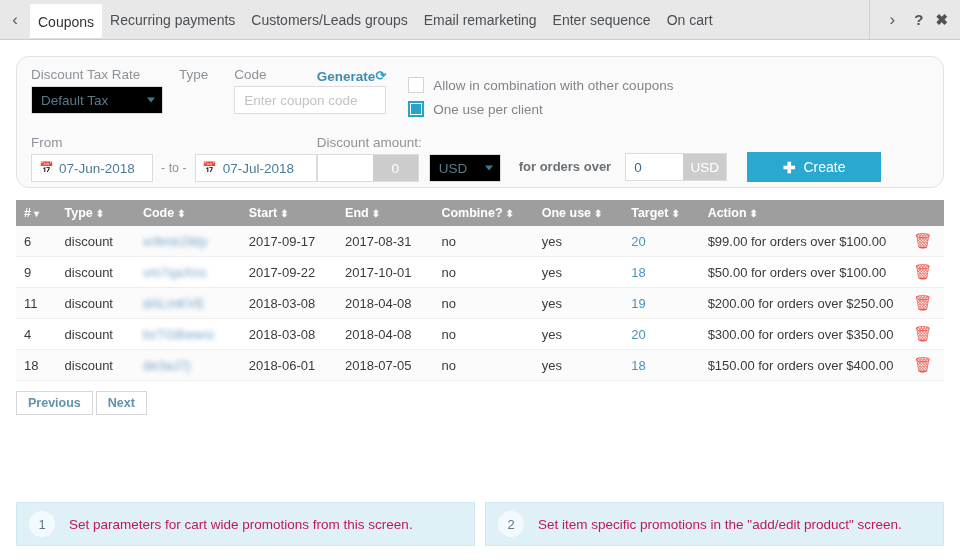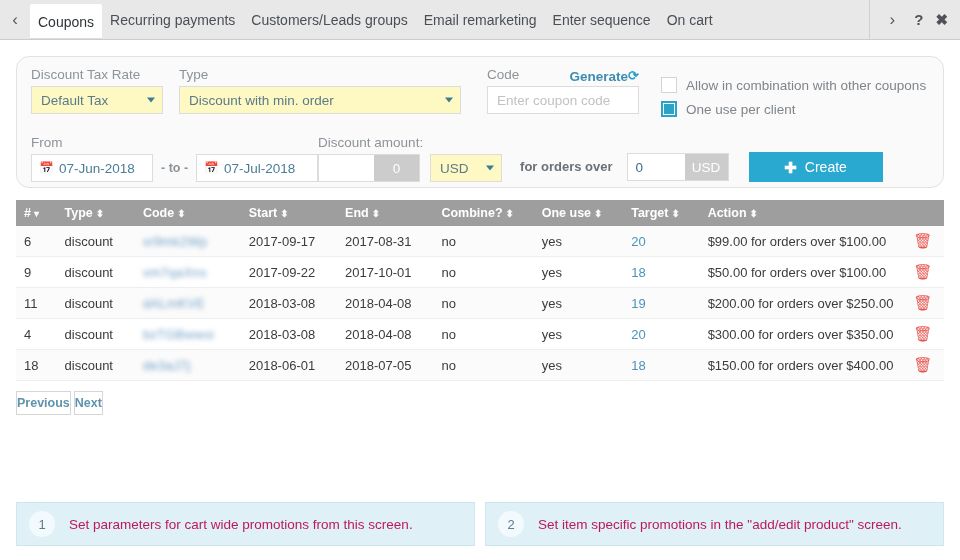--- a/index.html
+++ b/index.html
@@ -101,21 +101,21 @@
     align-items: flex-start;
   }
   .row2 {
     display: flex;
     align-items: flex-start;
     margin-top: 10px;
   }
 
   .select-box {
     position: relative;
-    background: #fef9c3;
+    background: #000000;
     border: 1px solid #dcdcdc;
     height: 28px;
     box-sizing: border-box;
     display: flex;
     align-items: center;
     padding: 0 22px 0 9px;
     color: #5a7a8c;
     font-size: 13.5px;
     cursor: pointer;
     white-space: nowrap;
@@ -198,21 +198,21 @@
     box-sizing: border-box;
     display: flex;
     align-items: center;
     padding: 0 7px;
     color: #4a7d96;
     font-size: 13.5px;
     cursor: pointer;
     gap: 5px;
   }
   .cal-ico { font-size: 12px; color: #7d8e99; line-height: 1; }
-  .to-sep { color: #8d9399; font-size: 12.5px; padding: 0 8px; line-height: 28px; font-weight: bold; }
+  .to-sep { color: #8d9399; font-size: 12.5px; padding: 0 8px; line-height: 28px; }
 
   .amt-group { display: flex; height: 28px; }
   .amt-input {
     width: 56px;
     background: #ffffff;
     border: 1px solid #dcdcdc;
     border-right: none;
     box-sizing: border-box;
   }
   .amt-suffix {
@@ -335,21 +335,21 @@
   }
 
   
   .pager { margin: 10px 16px 0 16px; display: flex; gap: 3px; }
   .pg-btn {
     border: 1px solid #d6d6d6;
     background: #ffffff;
     color: #5f93ae;
     font-weight: bold;
     font-size: 12.5px;
-    padding: 4px 0;
+    padding: 4px 11px;
     cursor: pointer;
     font-family: "Liberation Sans", sans-serif;
   }
 
   
   .notes {
     position: absolute;
     left: 16px;
     right: 16px;
     bottom: 14px;
@@ -418,24 +418,20 @@
     <div>
       <span class="fld-label">Discount Tax Rate</span>
       <div class="select-box w-tax">
         <span>Default Tax</span>
         <span class="caret"></span>
       </div>
     </div>
 
     <div style="margin-left:16px;">
       <span class="fld-label">Type</span>
-      <div class="select-box w-type">
-        <span>Discount with min. order</span>
-        <span class="caret"></span>
-      </div>
     </div>
 
     <div style="margin-left:26px;">
       <div style="display:flex; align-items:center; justify-content:space-between; width:152px;">
         <span class="fld-label" style="margin-bottom:4px;">Code</span>
         <span class="gen-link">
           <span>Generate</span>
           <span class="refresh-ico">⟳</span>
         </span>
       </div>

